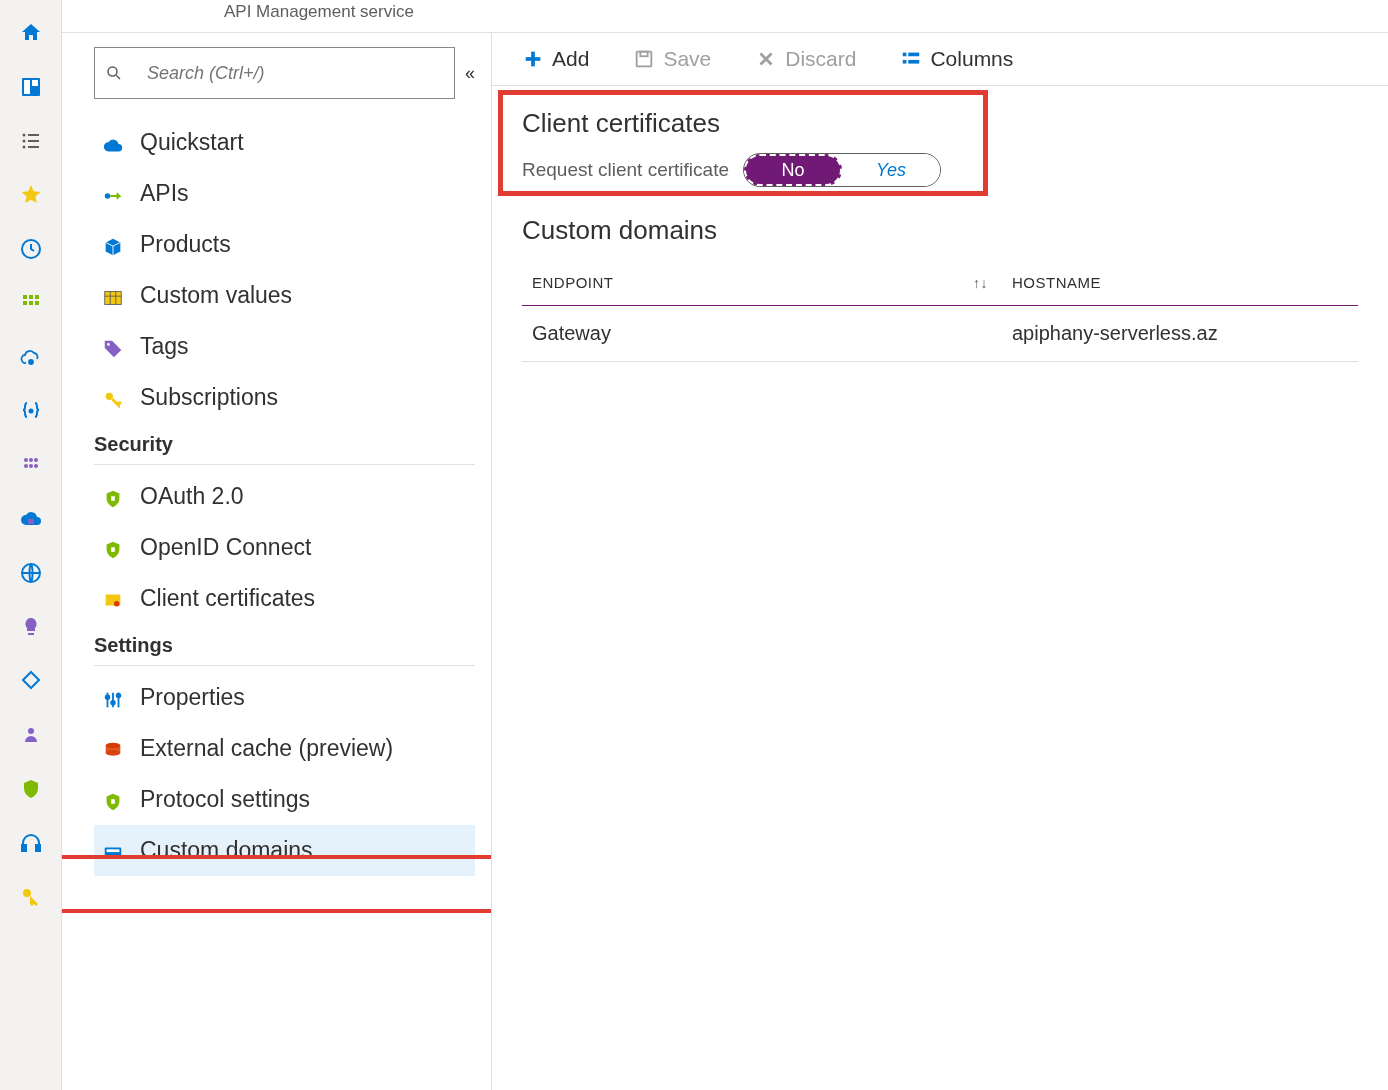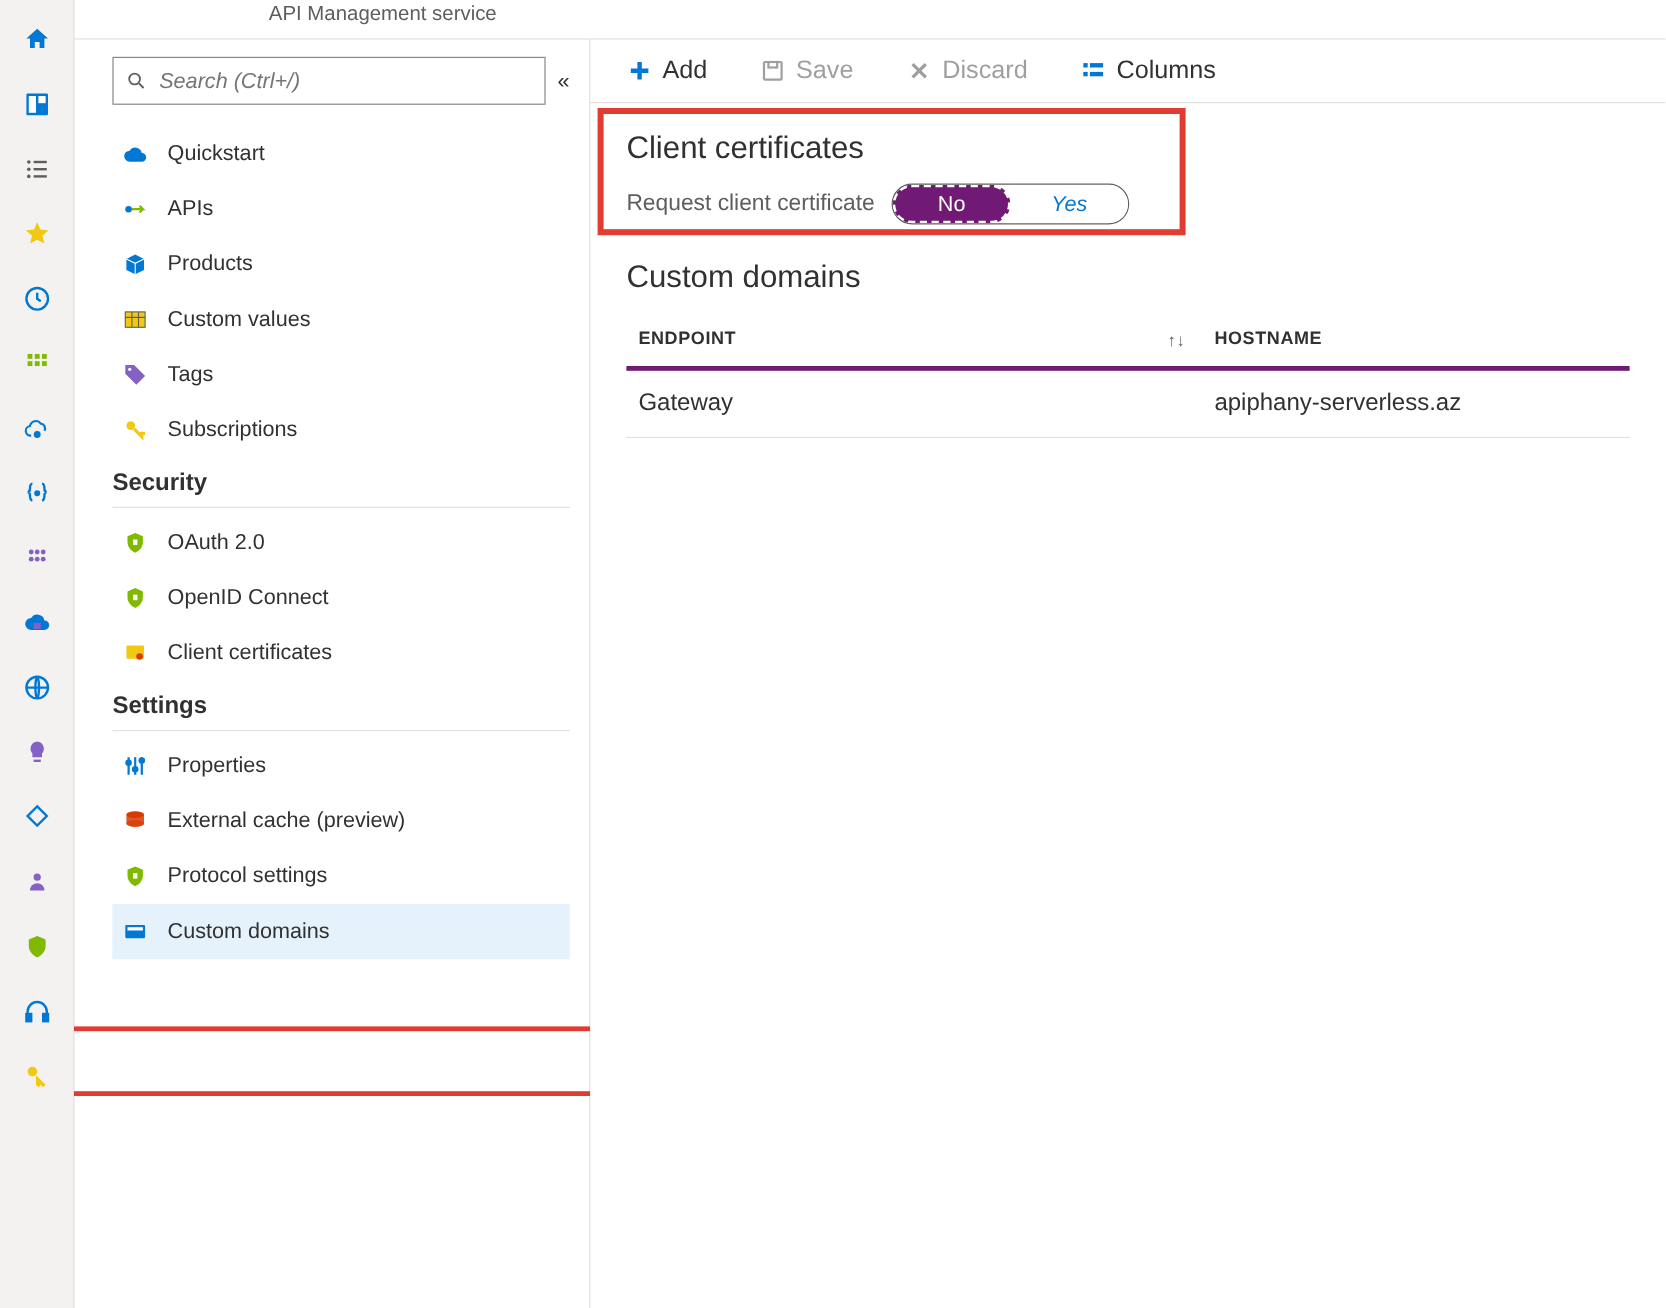--- a/index.html
+++ b/index.html
@@ -6,46 +6,46 @@
 body { font-family: "Segoe UI", -apple-system, sans-serif; color: #323130; background: #fff; overflow: hidden; }
 .app { display: flex; height: 1090px; width: 1388px; }
 .rail { width: 62px; background: #f3f2f1; border-right: 1px solid #e1dfdd; display: flex; flex-direction: column; align-items: center; padding-top: 20px; gap: 28px; }
 .rail-icon { width: 26px; height: 26px; display: flex; align-items: center; justify-content: center; color: #0078d4; cursor: pointer; }
 .rail-icon svg { width: 24px; height: 24px; }
 .content { flex: 1; display: flex; flex-direction: column; }
 .subtitle { font-size: 17px; color: #605e5c; padding: 2px 0 10px 162px; }
 .main-split { display: flex; flex: 1; border-top: 1px solid #e1dfdd; }
 .resource-menu { width: 430px; border-right: 1px solid #e1dfdd; padding: 14px 16px 14px 32px; overflow-y: auto; position: relative; }
 .search-row { display: flex; align-items: center; gap: 10px; }
-.search-box { flex: 1; border: 1px solid #8a8886; height: 40px; display: flex; align-items: center; padding: 0 10px; gap: 10px; background: #fff; }
+.search-box { flex: 1; border: 1px solid #8a8886; height: 52px; display: flex; align-items: center; padding: 0 10px; gap: 24px; background: #fff; }
 .search-box svg { width: 18px; height: 18px; color: #605e5c; }
 .search-box input { border: none; outline: none; flex: 1; font-size: 18px; font-style: italic; color: #605e5c; font-family: inherit; }
 .collapse-chev { font-size: 18px; color: #323130; cursor: pointer; }
 .menu-list { margin-top: 18px; }
 .menu-section-title { font-size: 20px; font-weight: 600; padding: 10px 0 8px 0; border-bottom: 1px solid #e1dfdd; margin-bottom: 6px; }
-.menu-item { display: flex; align-items: flex-start; gap: 16px; padding: 12px 8px; font-size: 18px; cursor: pointer; position: relative; }
+.menu-item { display: flex; align-items: flex-end; gap: 16px; padding: 12px 8px; font-size: 23px; cursor: pointer; position: relative; }
 .menu-item .mi-icon { width: 22px; height: 22px; display: flex; align-items: center; justify-content: center; }
 .menu-item.active { background: #e5f1fb; }
 .highlight-box { position: absolute; border: 4px solid #e03c31; pointer-events: none; }
 .hl-sidebar { left: -34px; right: -18px; top: 822px; height: 58px; }
 .detail { flex: 1; padding: 0; }
 .toolbar { display: flex; align-items: center; gap: 44px; padding: 14px 30px; border-bottom: 1px solid #e1dfdd; }
 .tool-btn { display: flex; align-items: center; gap: 8px; font-size: 21px; cursor: pointer; color: #323130; }
 .tool-btn.disabled { color: #a19f9d; }
 .tool-btn svg { width: 22px; height: 22px; }
 .detail-body { padding: 22px 30px; position: relative; }
 .hl-client { position: absolute; left: 6px; top: 4px; width: 490px; height: 106px; border: 5px solid #e03c31; }
 .h2 { font-size: 26px; font-weight: 400; margin-bottom: 14px; }
 .toggle-row { display: flex; align-items: center; gap: 14px; font-size: 19px; color: #605e5c; }
 .toggle { display: inline-flex; border: 1px solid #605e5c; border-radius: 20px; overflow: hidden; height: 34px; }
 .toggle span { display: flex; align-items: center; justify-content: center; width: 98px; font-size: 18px; }
 .toggle .sel { background: #701a75; color: #fff; border: 2px dashed #fff; border-radius: 20px; }
 .toggle .unsel { color: #0078d4; background: #fff; font-style: italic; }
 .h2b { font-size: 26px; font-weight: 400; margin: 28px 0 14px 0; }
-.tbl-head { display: flex; border-bottom: 4px solid #701a75; padding: 14px 10px; font-size: 15px; font-weight: 700; letter-spacing: 0.5px; }
+.tbl-head { display: flex; border-bottom: 1px solid #701a75; padding: 14px 10px; font-size: 15px; font-weight: 400; letter-spacing: 0.5px; }
 .col-endpoint { flex: 0 0 480px; display: flex; align-items: center; justify-content: space-between; padding-right: 24px; }
 .col-hostname { flex: 1; }
 .sort-icon { color: #605e5c; font-size: 14px; }
 .tbl-row { display: flex; border-bottom: 1px solid #e1dfdd; padding: 16px 10px; font-size: 20px; }
 </style>
 </head>
 <body>
 
 <div class="app">
   <div class="rail">

